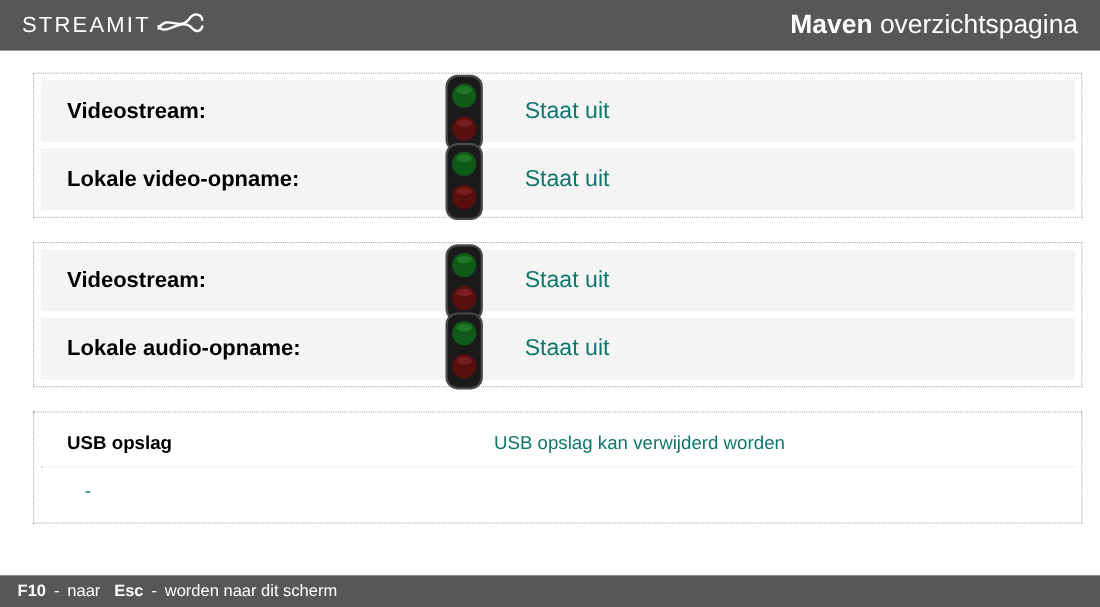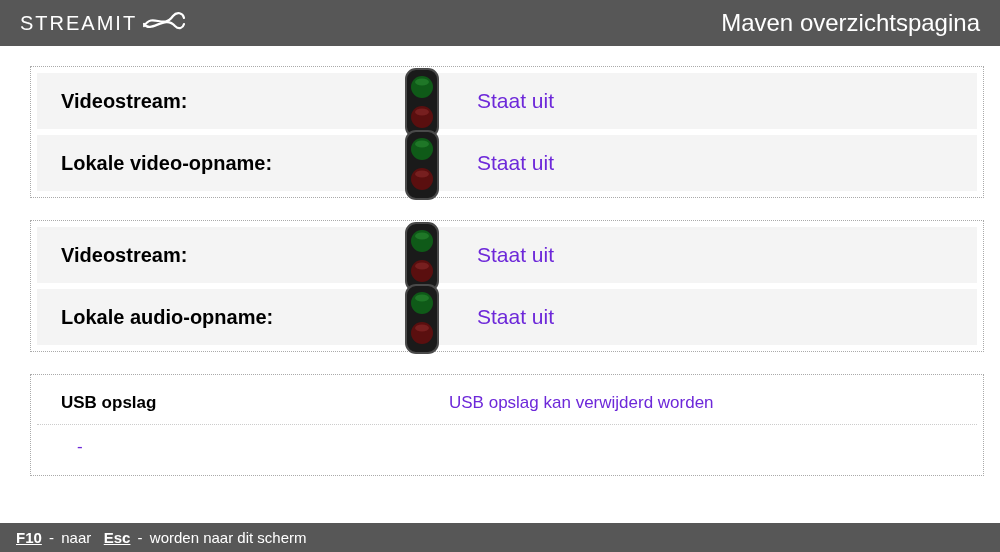--- a/index.html
+++ b/index.html
@@ -31,21 +31,21 @@
       font-family: Arial, sans-serif;
     }
     .logo-swirl {
       display: inline-block;
     }
     .page-title {
       font-size: 24px;
       font-weight: 300;
     }
     .page-title .bold {
-      font-weight: 400;
+      font-weight: 700;
     }
     .content {
       padding: 20px 16px 10px 30px;
     }
     .group {
       border: 1px dotted #aaaaaa;
       padding: 6px 6px;
       margin-bottom: 22px;
     }
     .row {
@@ -67,21 +67,21 @@
     .traffic-wrap {
       width: 90px;
       display: flex;
       justify-content: center;
       align-items: center;
       position: relative;
       height: 56px;
     }
     .row-value {
       font-size: 21px;
-      color: #6d28d9;
+      color: #0f766e;
       padding-left: 10px;
     }
     .traffic-light {
       position: absolute;
       top: -6px;
     }
     .info-group .row {
       height: 44px;
       background: #ffffff;
       border-bottom: 1px dotted #cccccc;
@@ -107,21 +107,20 @@
       left: 0;
       right: 0;
       background: #575757;
       color: #ffffff;
       font-size: 15px;
       padding: 6px 16px;
       width: 1000px;
     }
     .footer .key {
       font-weight: 700;
-      text-decoration: underline;
     }
     .footer .sep {
       margin: 0 3px;
     }
   </style>
 </head>
 <body>
 
 <div class="header">
   <div class="logo">

